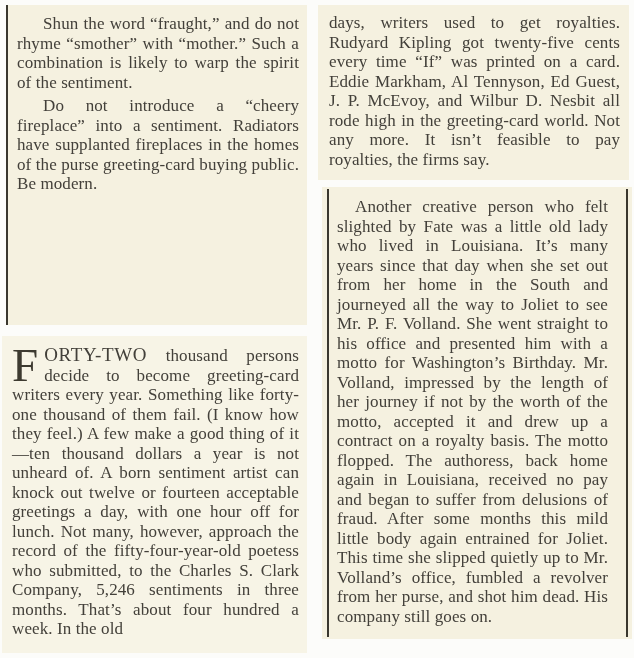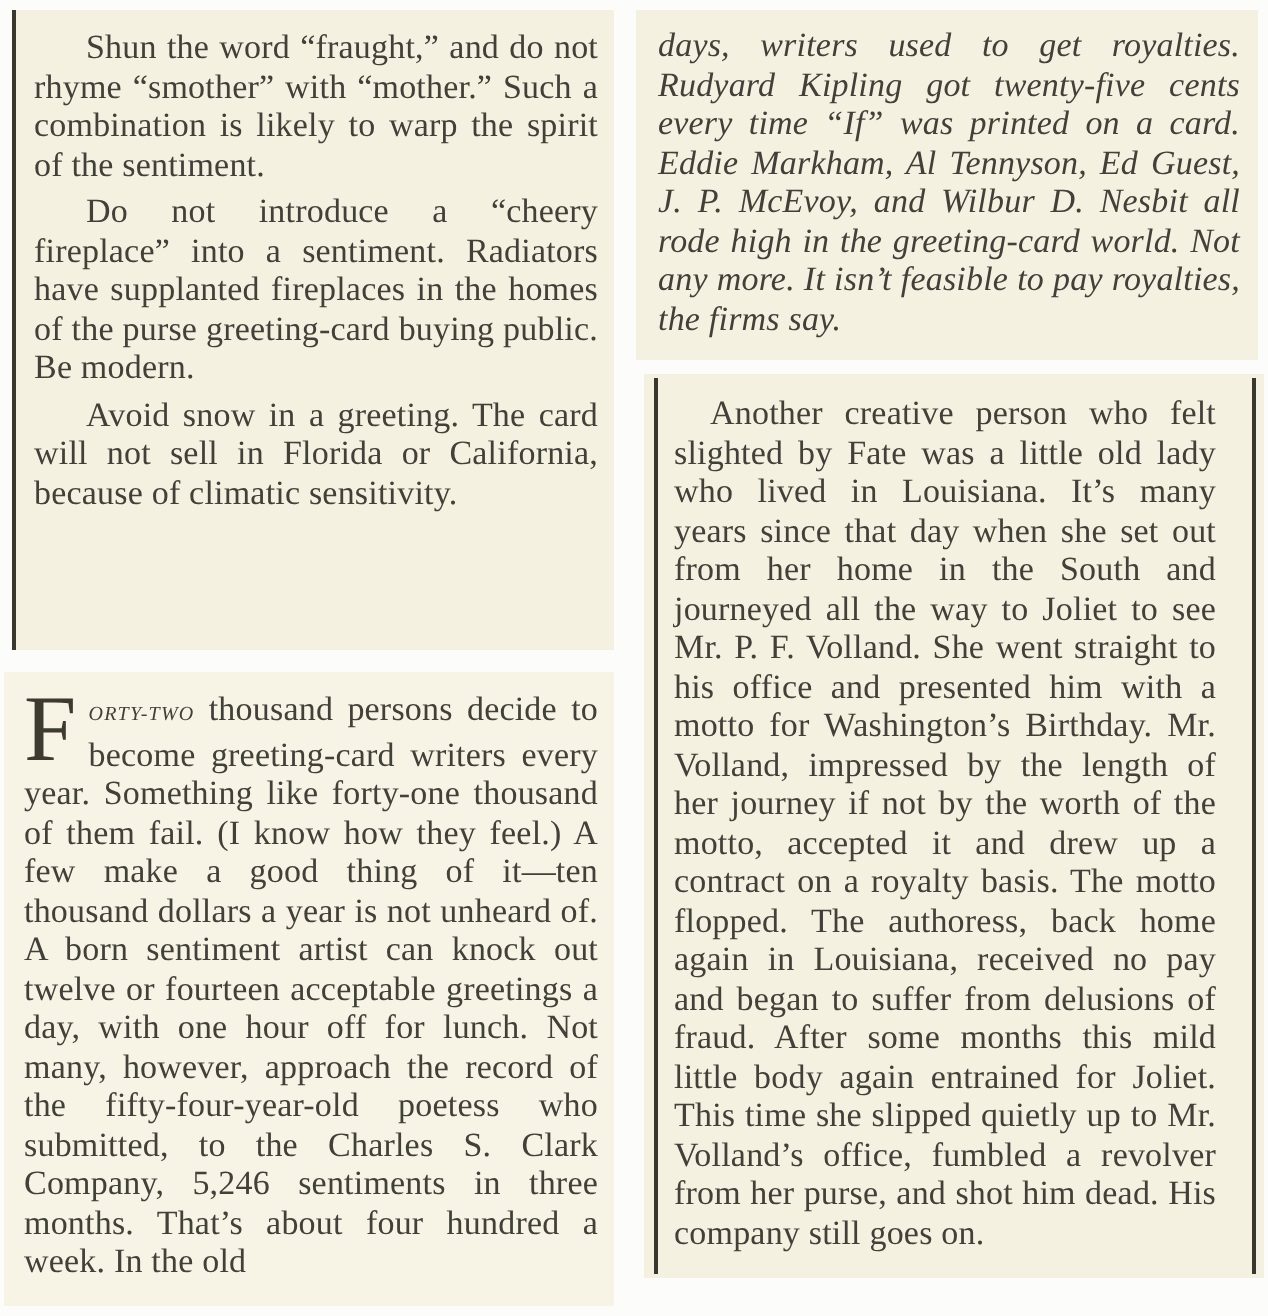--- a/index.html
+++ b/index.html
@@ -38,21 +38,20 @@
     padding: 9px 8px 0 9px;
   }
   #block-bottom-left {
     left: 2px; top: 336px; width: 305px; height: 317px;
     background: var(--paper-2);
     padding: 9px 8px 0 10px;
   }
   #block-top-right {
     left: 318px; top: 5px; width: 311px; height: 175px;
     padding: 8px 9px 0 11px;
-    font-style: italic;
   }
   #block-bottom-right {
     left: 322px; top: 187px; width: 310px; height: 452px;
     padding: 10px 24px 0 15px;
   }
   
   #block-bottom-right::before,
   #block-bottom-right::after {
     content: "";
     position: absolute;
@@ -64,34 +63,32 @@
   #block-bottom-right::after  { right: 4px; }
 
   .dropcap {
     float: left;
     font-size: 47px;
     line-height: 34px;
     padding: 3px 6px 0 0;
     color: #3d3a30;
   }
   .lead-caps {
-    font-size: 10px;
+    font-size: 19px;
     letter-spacing: 0.6px;
-    font-style: italic;
   }
 </style>
 </head>
 <body>
 
 <div class="page">
 
   <section class="clipping" id="block-top-left">
     <p>Shun the word “fraught,” and do not rhyme “smother” with “mother.” Such a combination is likely to warp the spirit of the sentiment.</p>
     <p>Do not introduce a “cheery fireplace” into a sentiment. Radiators have supplanted fireplaces in the homes of the purse greeting-card buying public. Be modern.</p>
-    <p>Avoid snow in a greeting. The card will not sell in Florida or California, because of climatic sensitivity.</p>
   </section>
 
   <section class="clipping" id="block-bottom-left">
     <p class="no-indent">
       <span class="dropcap">F</span><span class="lead-caps">ORTY-TWO</span><span> thousand persons decide to become greeting-card writers every year. Something like forty-one thousand of them fail. (I know how they feel.) A few make a good thing of it—ten thousand dollars a year is not unheard of. A born sentiment artist can knock out twelve or fourteen acceptable greetings a day, with one hour off for lunch. Not many, however, approach the record of the fifty-four-year-old poetess who submitted, to the Charles S. Clark Company, 5,246 sentiments in three months. That’s about four hundred a week. In the old</span>
     </p>
   </section>
 
   <section class="clipping" id="block-top-right">
     <p class="no-indent">days, writers used to get royalties. Rudyard Kipling got twenty-five cents every time “If” was printed on a card. Eddie Markham, Al Tennyson, Ed Guest, J. P. McEvoy, and Wilbur D. Nesbit all rode high in the greeting-card world. Not any more. It isn’t feasible to pay royalties, the firms say.</p>

